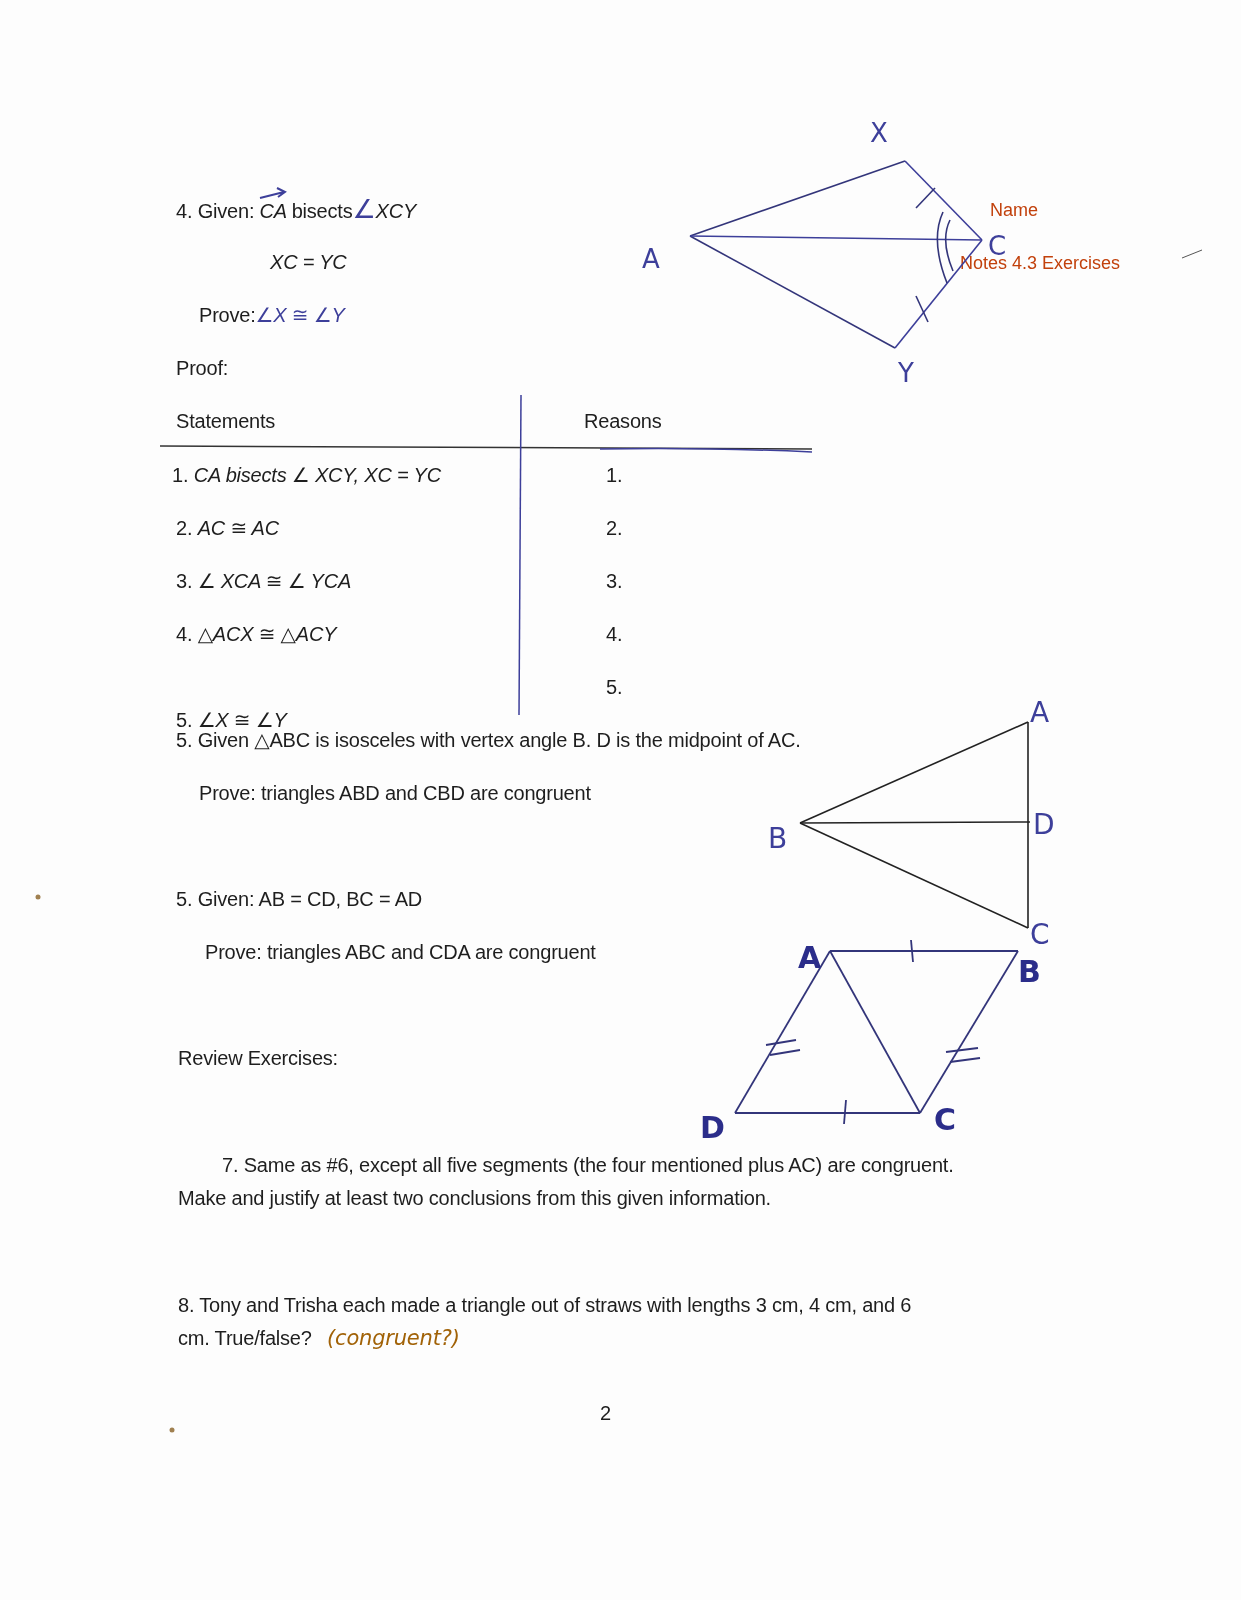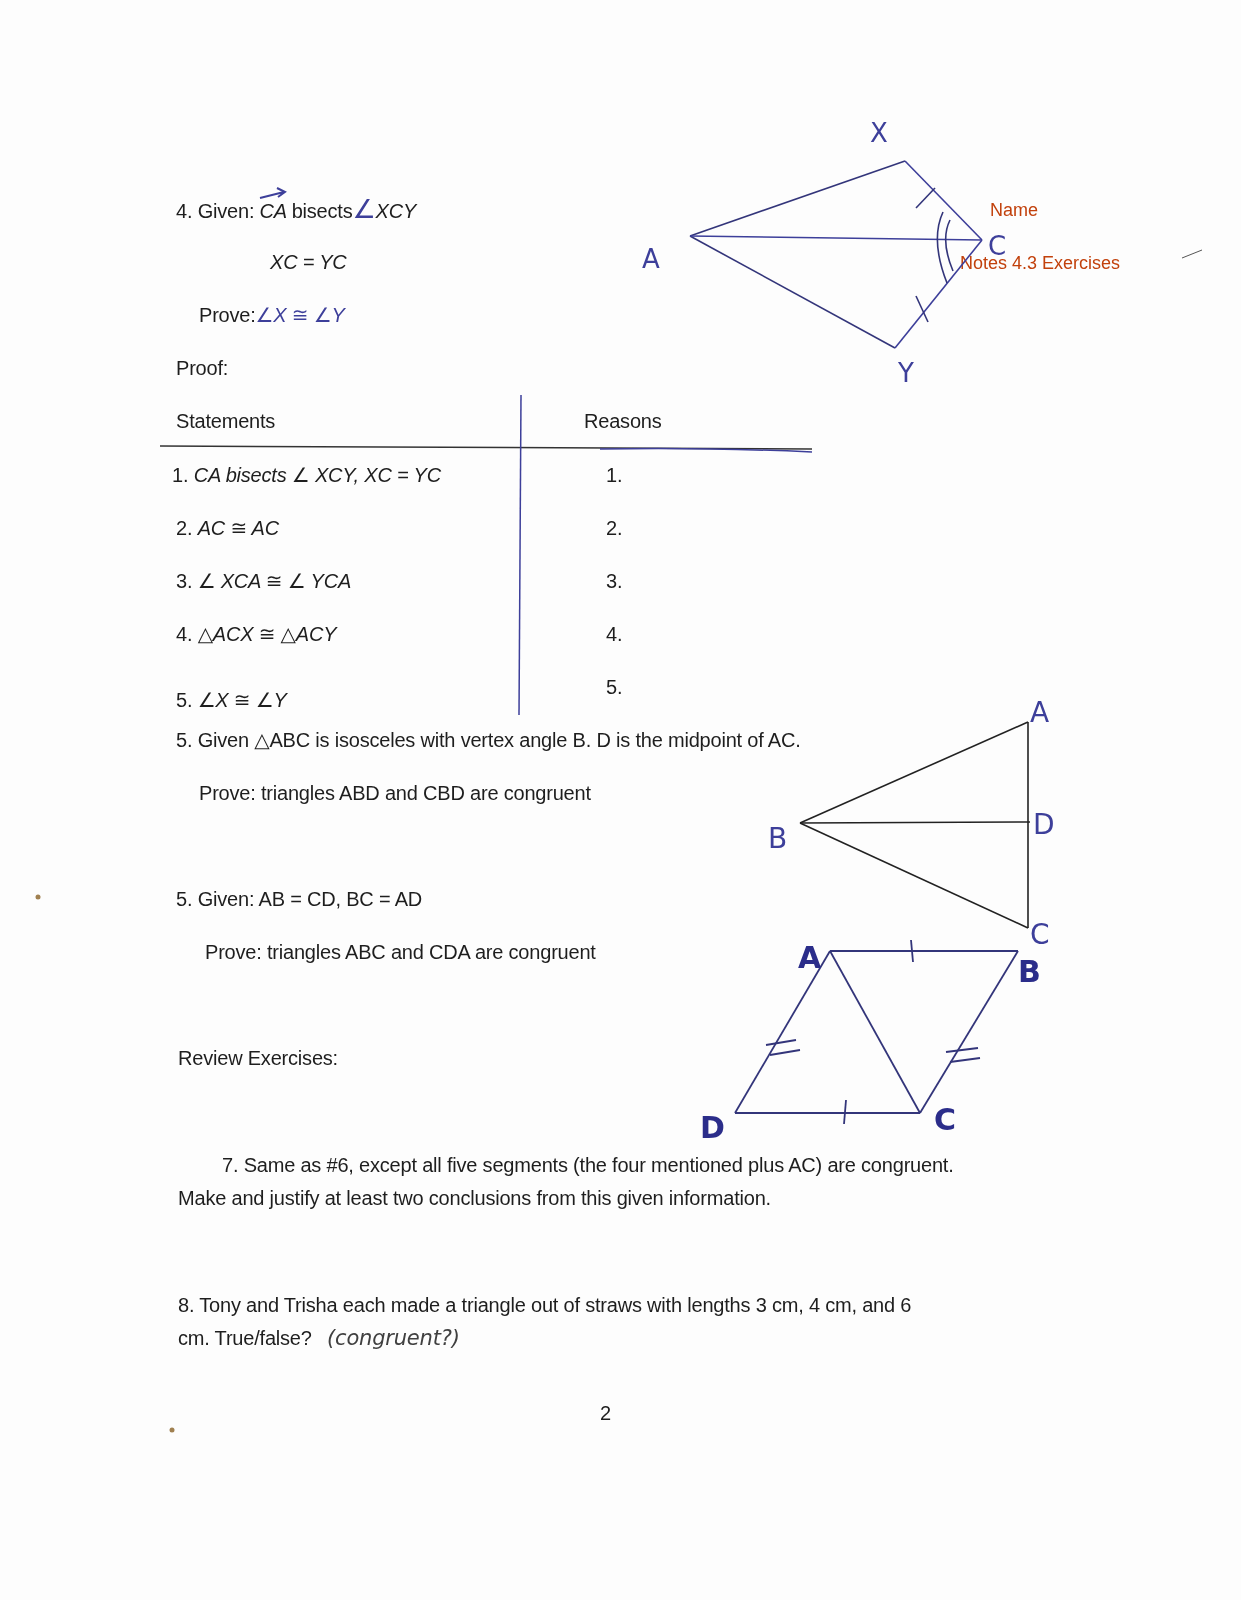--- a/index.html
+++ b/index.html
@@ -5,21 +5,21 @@
   html, body { margin: 0; padding: 0; }
   body {
     width: 1241px; height: 1600px; position: relative; overflow: hidden;
     background: #fdfdfd;
     font-family: "Liberation Sans", "DejaVu Sans", sans-serif;
     color: #1e1e1e;
   }
   .t { position: absolute; font-size: 20px; line-height: 24px; white-space: nowrap; letter-spacing: -0.2px; }
   .it { font-style: italic; }
   .ink { color: #3d3f9a; }
-  .hand { font-family: "DejaVu Sans", sans-serif; color: #404040; }
+  .hand { font-family: "DejaVu Sans", sans-serif; color: #a16207; }
   svg.fig { position: absolute; left: 0; top: 0; width: 1241px; height: 1600px; pointer-events: none; }
   .ghost { position: absolute; color: #c2410c; font-size: 18px; white-space: nowrap; }
 </style>
 </head>
 <body>
 
 <div class="ghost" style="left:990px;top:200px;">Name</div>
 <div class="ghost" style="left:960px;top:253px;">Notes 4.3 Exercises</div>
 
 <div class="t" style="left:176px;top:197px;">
@@ -50,21 +50,21 @@
   <span class="it">AC ≅ AC</span>
 </div>
 <div class="t" style="left:176px;top:569px;">
   <span>3.</span>
   <span class="it">∠ XCA ≅ ∠ YCA</span>
 </div>
 <div class="t" style="left:176px;top:622px;">
   <span>4.</span>
   <span class="it">△ACX ≅ △ACY</span>
 </div>
-<div class="t" style="left:176px;top:688px;">
+<div class="t" style="left:176px;top:708px;">
   <span>5.</span>
   <span class="it">∠X ≅ ∠Y</span>
 </div>
 
 <div class="t" style="left:606px;top:463px;">1.</div>
 <div class="t" style="left:606px;top:516px;">2.</div>
 <div class="t" style="left:606px;top:569px;">3.</div>
 <div class="t" style="left:606px;top:622px;">4.</div>
 <div class="t" style="left:606px;top:675px;">5.</div>
 

